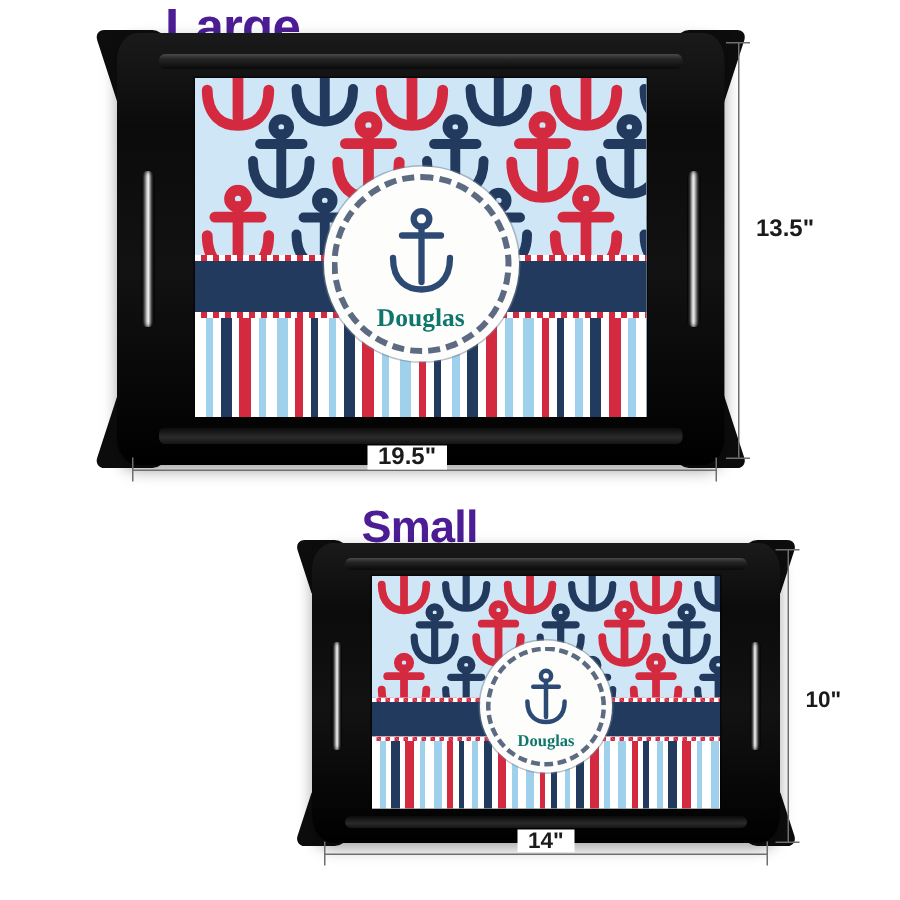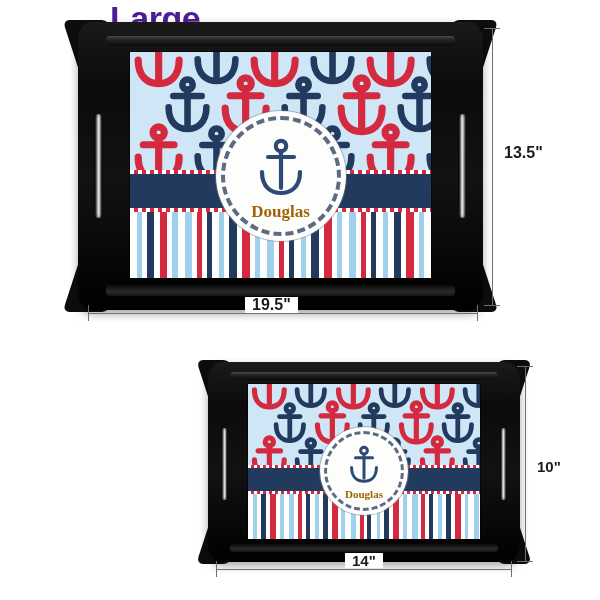--- a/index.html
+++ b/index.html
@@ -72,21 +72,21 @@
     background:#fdfdfb;
     box-shadow:0 0 0 1px rgba(120,130,145,.5);
     display:flex;flex-direction:column;align-items:center;justify-content:center;
   }
   .rope{
     position:absolute;border-radius:50%;
     border-style:dashed;border-color:#5d6b82;
     pointer-events:none;
   }
   .medallion .mono-name{
-    color:#a16207;font-family:"Liberation Serif", serif;
+    color:#0f766e;font-family:"Liberation Serif", serif;
     font-weight:bold;line-height:1;white-space:nowrap;
   }
 
   
   .dim-line-h{position:absolute;height:1px;background:#6f6f6f;}
   .dim-line-v{position:absolute;width:1px;background:#6f6f6f;}
   .tick-v{position:absolute;width:1px;background:#6f6f6f;}
   .tick-h{position:absolute;height:1px;background:#6f6f6f;}
   .dim-label{
     position:absolute;font-weight:bold;color:#1b1b1b;
@@ -322,20 +322,21 @@
   <div class="dim-line-h" style="left:88px;top:313px;width:390px;"></div>
   <div class="tick-v" style="left:88px;top:305px;height:16px;"></div>
   <div class="tick-v" style="left:477px;top:305px;height:16px;"></div>
   <div class="dim-label" id="dim-w-large" style="left:245px;top:297px;padding:0 7px;">19.5"</div>
 
   <div class="dim-line-v" style="left:492px;top:28px;height:277px;"></div>
   <div class="tick-h" style="left:484px;top:28px;width:16px;"></div>
   <div class="tick-h" style="left:484px;top:305px;width:16px;"></div>
   <div class="dim-label" id="dim-h-large" style="left:504px;top:141px;padding:4px 0;">13.5"</div>
 
+  <div class="size-title" id="title-small">Small</div>
 
   <div class="tray-wrap" id="tray-small" style="left:208px;top:362px;width:312px;height:200px;">
 
     <div class="ear tl" style="left:-5px;top:-2px;width:34px;height:42px;"></div>
     <div class="ear tr" style="right:-5px;top:-2px;width:34px;height:42px;"></div>
     <div class="ear bl" style="left:-5px;bottom:-2px;width:34px;height:42px;"></div>
     <div class="ear br" style="right:-5px;bottom:-2px;width:34px;height:42px;"></div>
 
     <div class="tray-body"></div>
 

